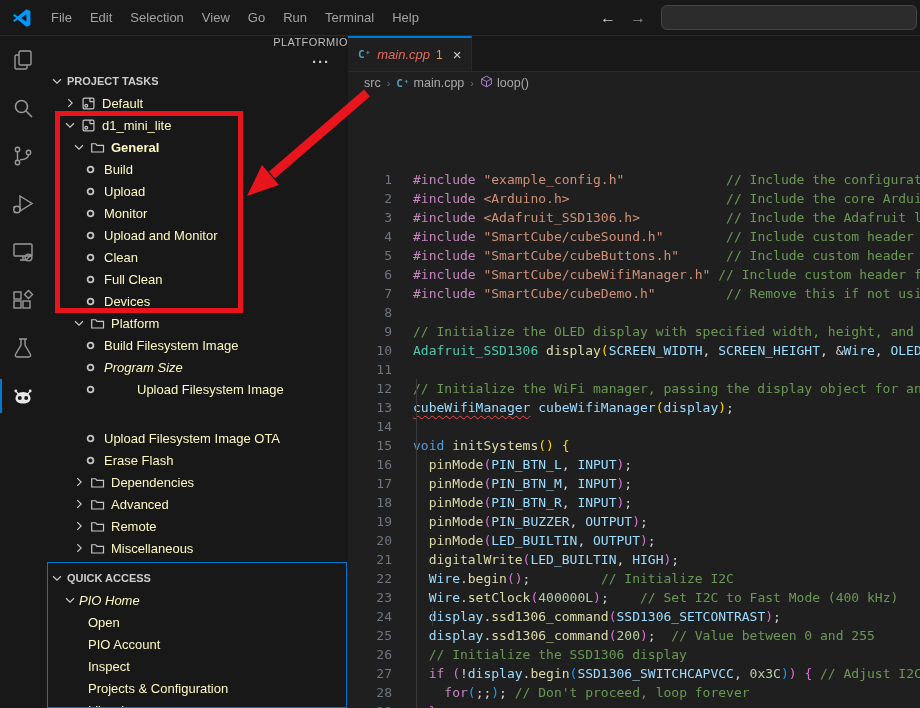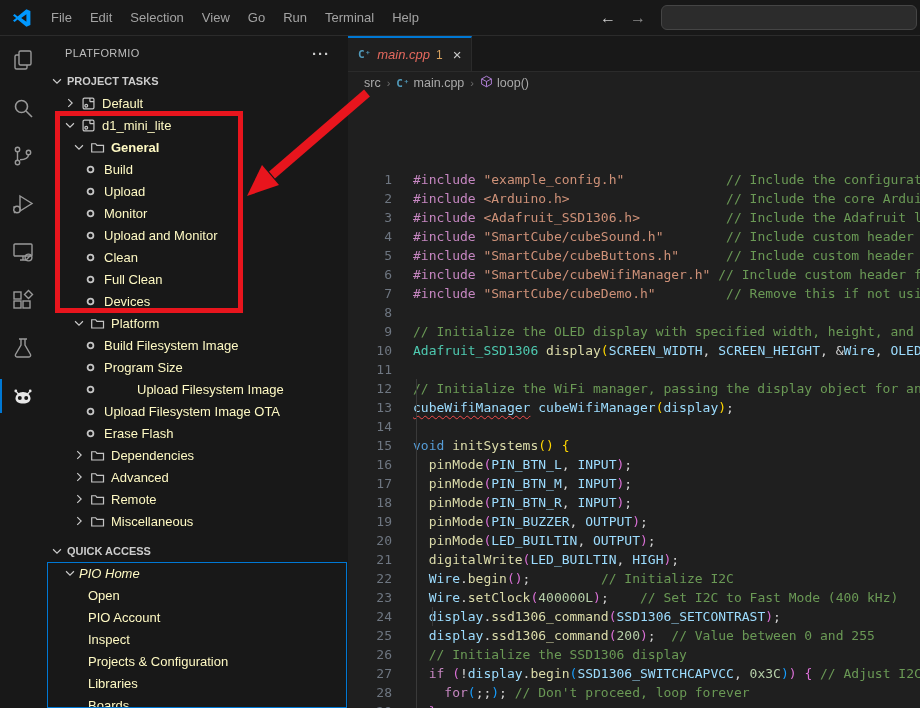--- a/index.html
+++ b/index.html
@@ -25,21 +25,21 @@
   .ab-item { height:48px; display:flex; align-items:center; justify-content:center;
     color:#999999; position:relative; }
   .ab-item svg { width:24px; height:24px; }
   .ab-item.active { color:#e7e7e7; }
   .ab-item.active::before { content:""; position:absolute; left:0; top:7px; bottom:7px;
     width:2px; background:#0078d4; }
 
   
   .sidebar { position:absolute; left:45px; top:36px; width:303px; height:672px;
     background:#181818; border-right:1px solid #2b2b2b; overflow:hidden; }
-  .sb-titlerow { height:34px; display:flex; align-items:center; }
+  .sb-titlerow { height:34px; display:flex; align-items:flex-end;flex-direction:column; }
   .sb-title { color:#bdbdbd; font-size:11px; letter-spacing:.4px; padding-left:20px; flex:1; }
   .sb-more { color:#cccccc; font-size:15px; font-weight:bold; padding-right:18px; letter-spacing:1px; }
   .section-header { height:22px; display:flex; align-items:center; color:#cccccc;
     font-size:11px; font-weight:bold; padding-left:4px; }
   .section-header .chev { margin-right:2px; }
   .tree-row { height:22px; display:flex; align-items:center; color:#fef9c3; font-size:13px;
     cursor:default; white-space:nowrap; }
   .chev { width:16px; height:16px; flex:none; display:flex; align-items:center; justify-content:center; color:#cccccc; }
   .tree-icon { width:16px; height:16px; flex:none; margin:0 5px 0 2px; display:flex;
     align-items:center; justify-content:center; color:#c5c5c5; }
@@ -297,37 +297,37 @@
             <span class="tree-label">Platform</span>
           </div>
           <div class="tree-row" style="padding-left: 35px;">
             <span class="tree-icon">
               <svg viewBox="0 0 16 16" fill="none" stroke="currentColor" stroke-width="1.9">
                 <circle cx="8" cy="8" r="3.1"></circle>
               </svg>
             </span>
             <span class="tree-label">Build Filesystem Image</span>
           </div>
-          <div class="tree-row" style="padding-left: 35px;">
+          <div class="tree-row" style="padding-left: 35px; font-style: italic;">
             <span class="tree-icon">
               <svg viewBox="0 0 16 16" fill="none" stroke="currentColor" stroke-width="1.9">
                 <circle cx="8" cy="8" r="3.1"></circle>
               </svg>
             </span>
             <span class="tree-label">Program Size</span>
           </div>
           <div class="tree-row" style="padding-left: 35px; gap: 33px;">
             <span class="tree-icon">
               <svg viewBox="0 0 16 16" fill="none" stroke="currentColor" stroke-width="1.9">
                 <circle cx="8" cy="8" r="3.1"></circle>
               </svg>
             </span>
             <span class="tree-label">Upload Filesystem Image</span>
           </div>
-          <div class="tree-row" style="padding-left: 35px;">
+          <div class="tree-row" style="padding-left: 35px; margin-top: 27px;">
             <span class="tree-icon">
               <svg viewBox="0 0 16 16" fill="none" stroke="currentColor" stroke-width="1.9">
                 <circle cx="8" cy="8" r="3.1"></circle>
               </svg>
             </span>
             <span class="tree-label">Upload Filesystem Image OTA</span>
           </div>
           <div class="tree-row" style="padding-left: 35px;">
             <span class="tree-icon">
               <svg viewBox="0 0 16 16" fill="none" stroke="currentColor" stroke-width="1.9">

